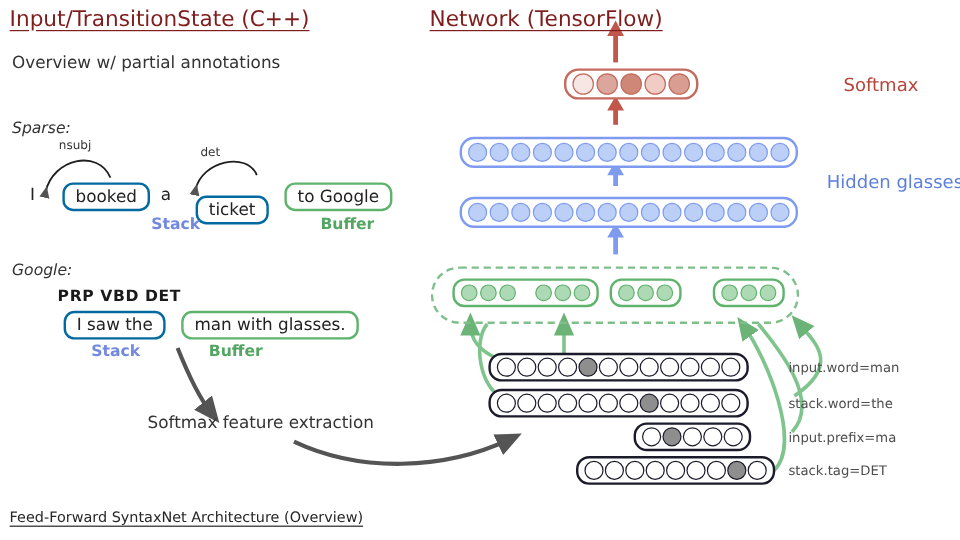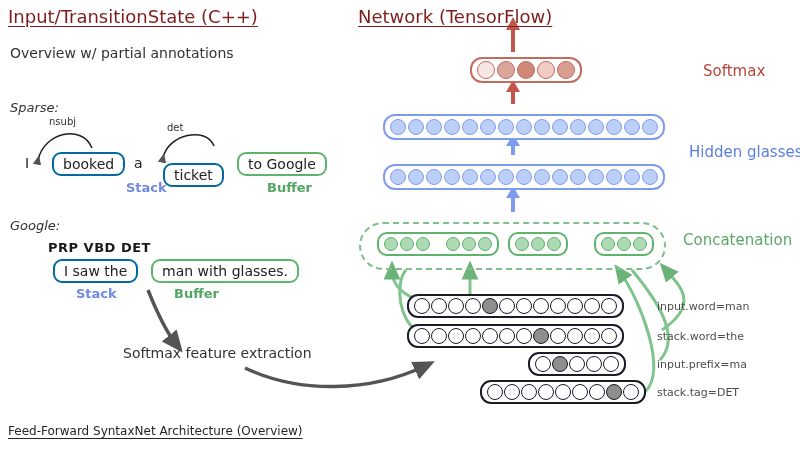--- a/index.html
+++ b/index.html
@@ -231,19 +231,18 @@
     <span class="dot black" style="width: 16px; height: 16px; margin-left: 1px;"></span>
     <span class="dot black" style="width: 16px; height: 16px; margin-left: 1px;"></span>
     <span class="dot black" style="width: 16px; height: 16px; margin-left: 1px;"></span>
     <span class="dot black on" style="width: 16px; height: 16px; margin-left: 1px;"></span>
     <span class="dot black" style="width: 16px; height: 16px; margin-left: 1px;"></span>
   </div>
 
 <div class="abs sfx" style="left:703px;top:62px;">Softmax</div>
 <div class="abs hid" style="left:689px;top:143px;">Hidden glasses</div>
 <div class="abs emb" style="left:683px;top:231px;">
-  <div>Concatenation</div>
 </div>
 
 <div class="abs feat" style="left:657px;top:300px;">input.word=man</div>
 <div class="abs feat" style="left:657px;top:330px;">stack.word=the</div>
 <div class="abs feat" style="left:657px;top:358px;">input.prefix=ma</div>
 <div class="abs feat" style="left:657px;top:386px;">stack.tag=DET</div>
 
 </body></html>

